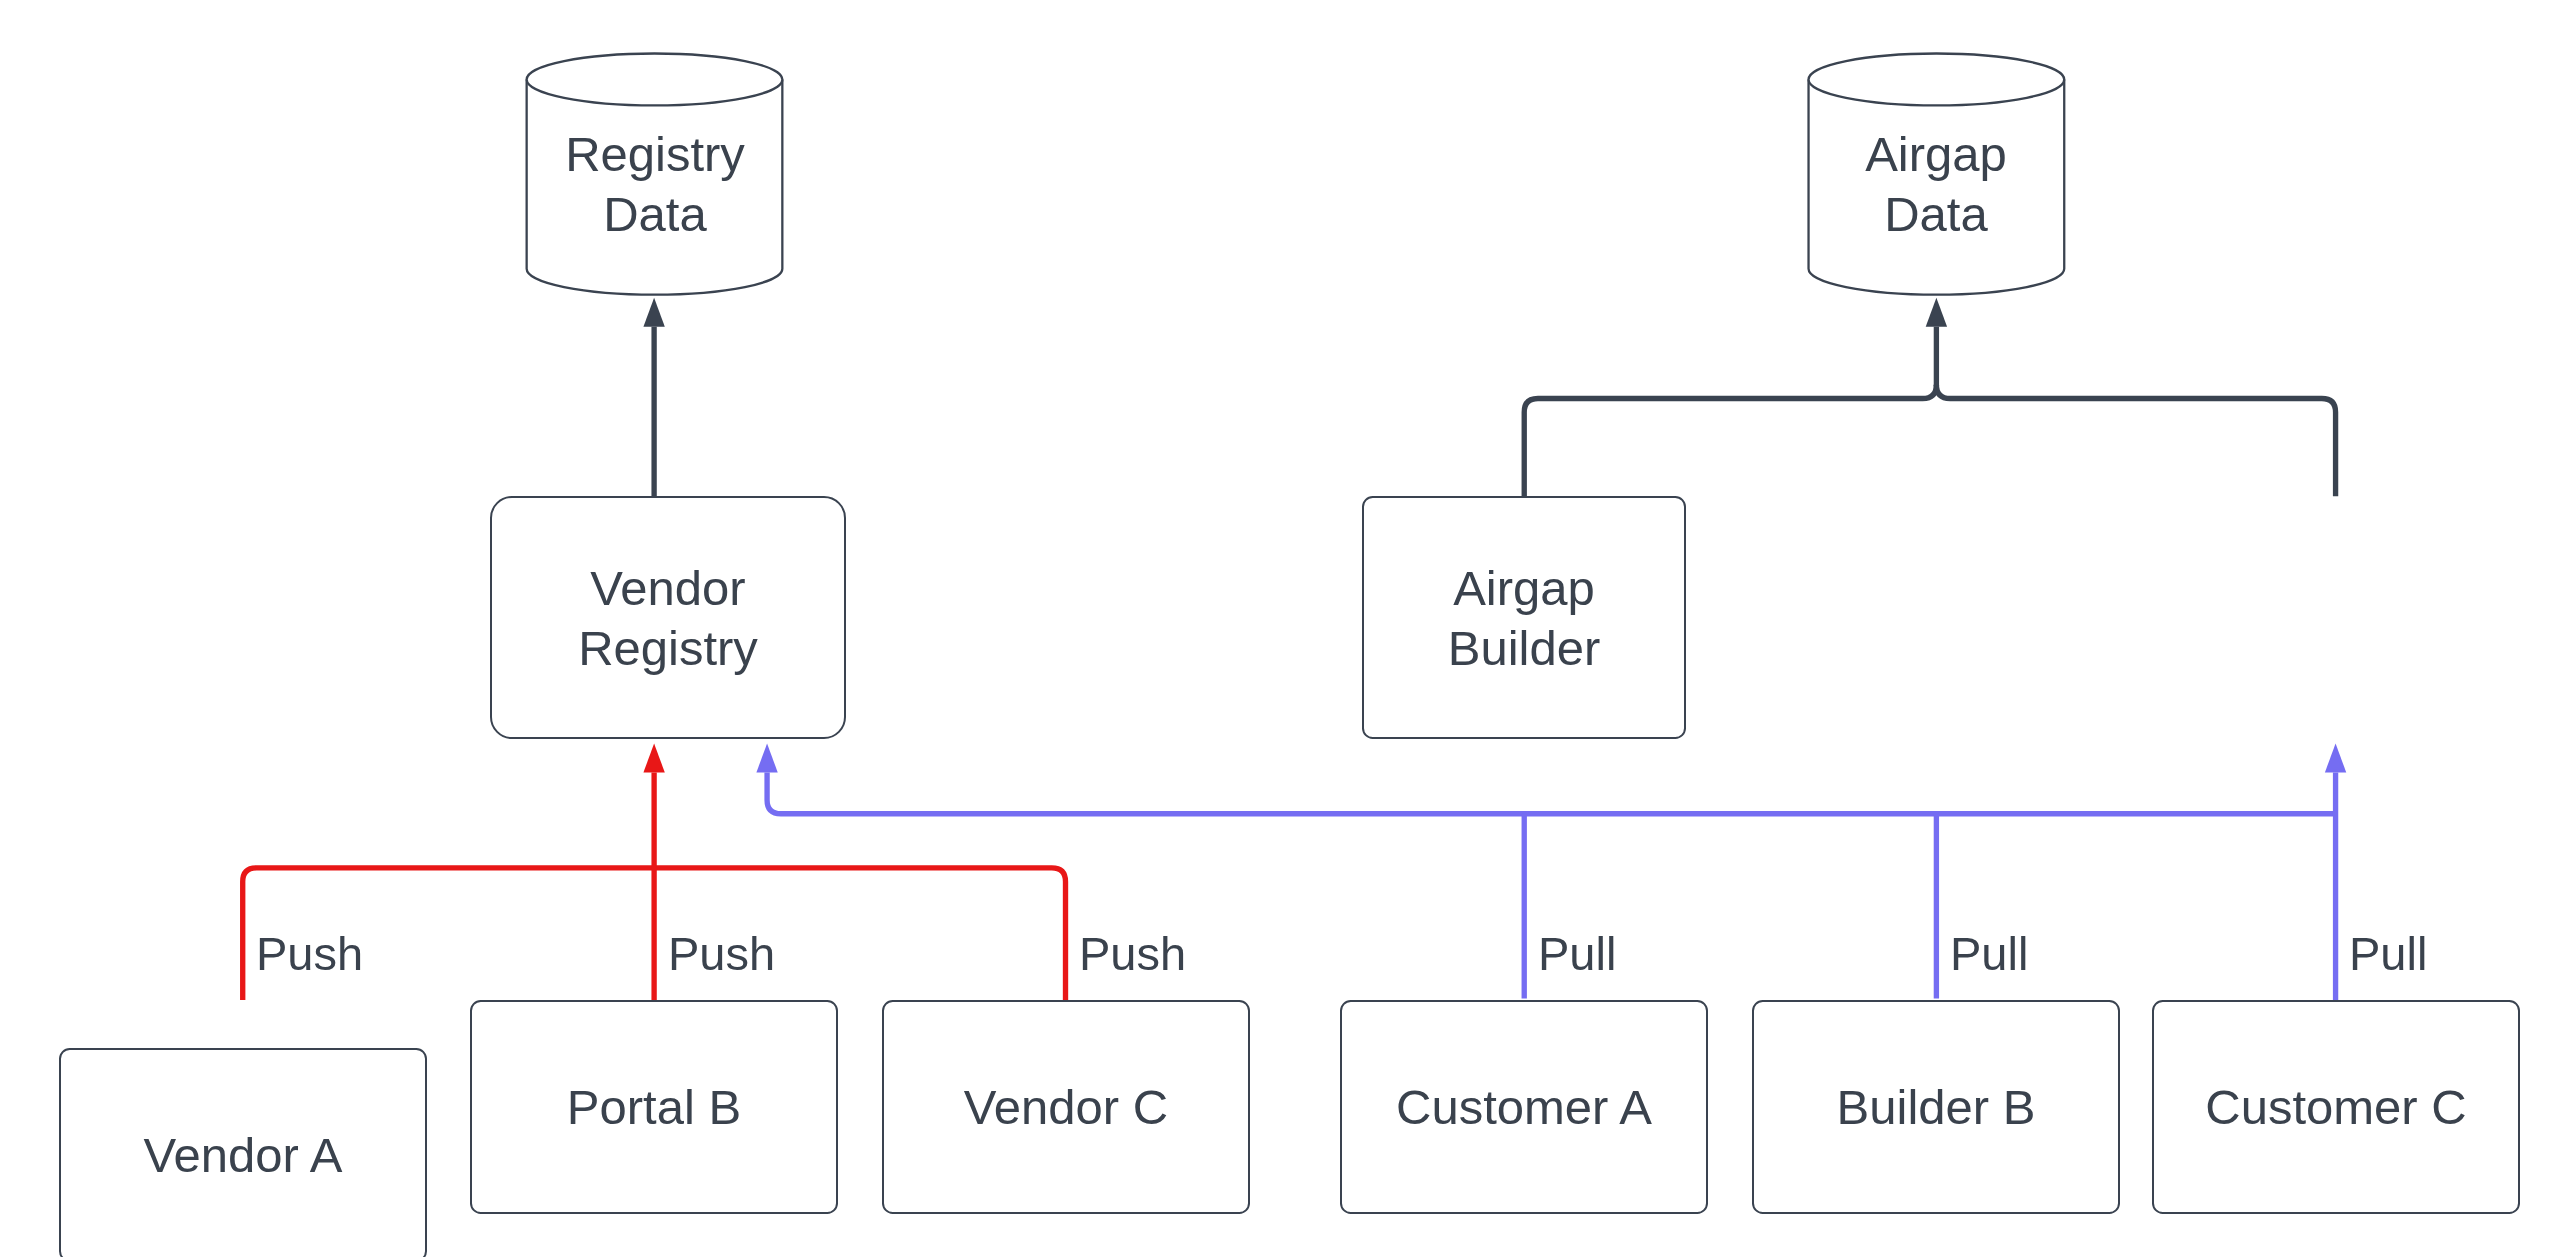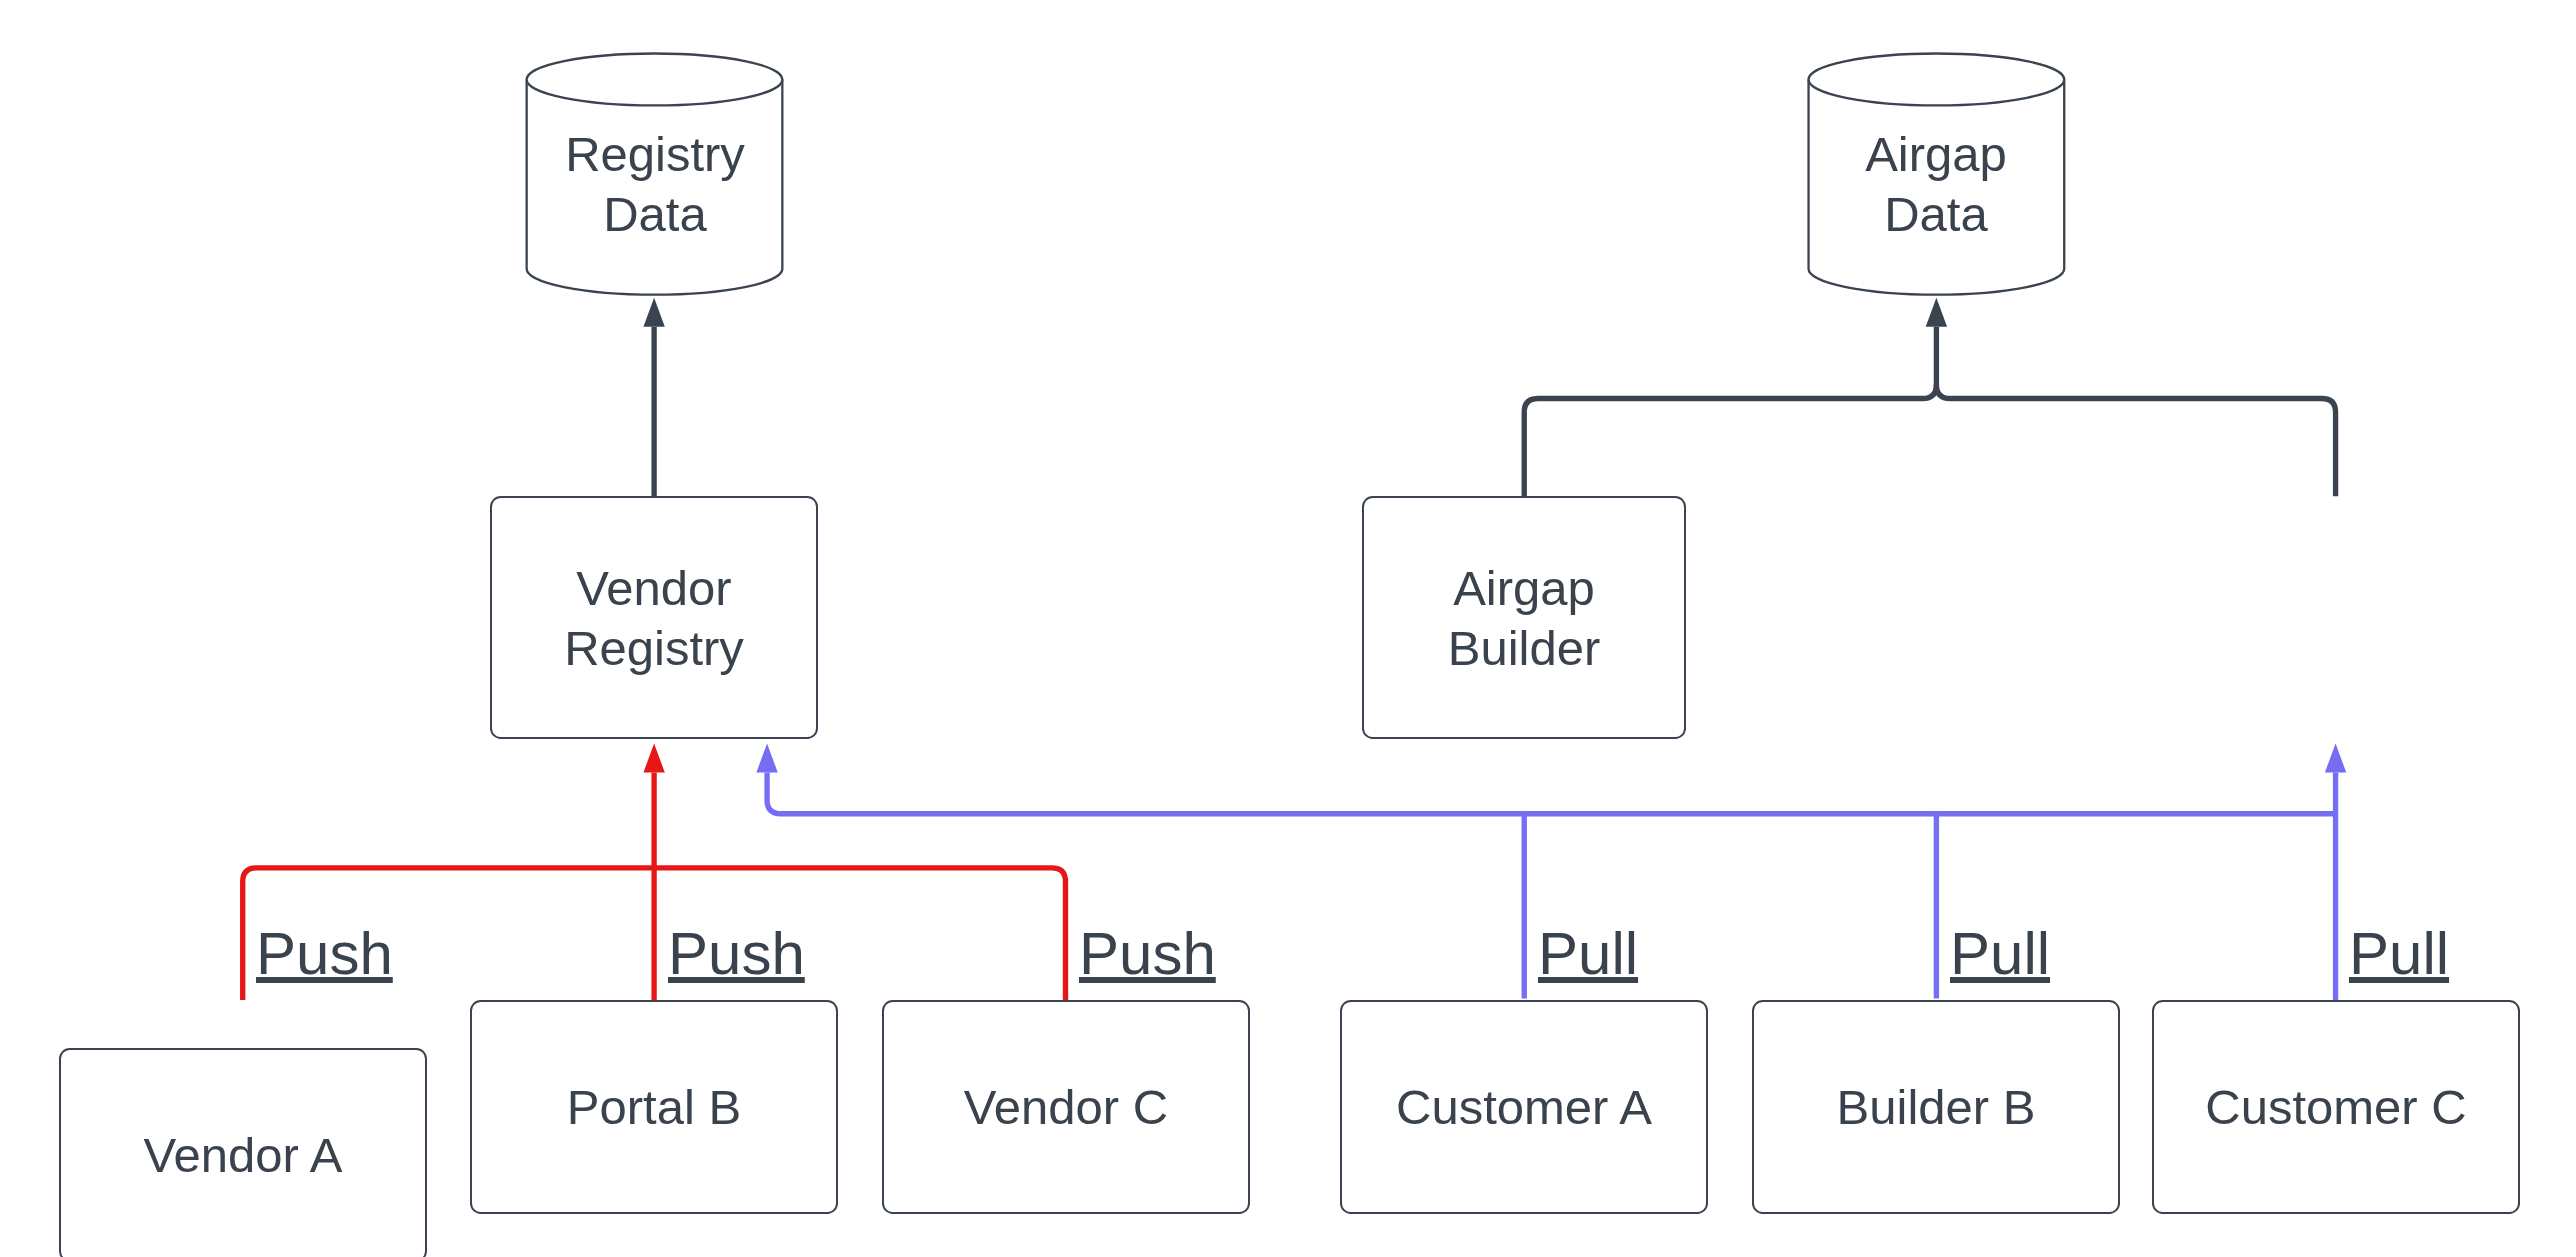--- a/index.html
+++ b/index.html
@@ -37,21 +37,21 @@
     font-size:49px;line-height:60px;
   }
   .node .lines span{display:block;}
   .cyl-label{
     position:absolute;display:flex;flex-direction:column;
     align-items:center;justify-content:center;text-align:center;
     color:var(--ink);font-size:49px;line-height:60px;
   }
   .edge-label{
     position:absolute;color:var(--ink);
-    font-size:60px;line-height:47px;white-space:nowrap;text-decoration:underline;
+    font-size:47px;line-height:47px;white-space:nowrap;
   }
 </style>
 </head>
 <body>
 
 <div class="canvas">
 
   <svg class="layer" width="2576" height="1258" viewBox="0 0 3375 1648">
 
     <g>
@@ -105,21 +105,21 @@
 
   <div class="cyl-label" style="left:527px;top:92px;width:256px;height:183px;">
     <span>Registry</span>
     <span>Data</span>
   </div>
   <div class="cyl-label" style="left:1808px;top:92px;width:256px;height:183px;">
     <span>Airgap</span>
     <span>Data</span>
   </div>
 
-  <div class="node" style="left:490px;top:496px;width:328px;height:243px;">
+  <div class="node" style="left:490px;top:496px;width:356px;height:243px;border-radius:22px;">
     <div class="lines">
       <span>Vendor</span>
       <span>Registry</span>
     </div>
   </div>
   <div class="node" style="left:1362px;top:496px;width:324px;height:243px;">
     <div class="lines">
       <span>Airgap</span>
       <span>Builder</span>
     </div>

